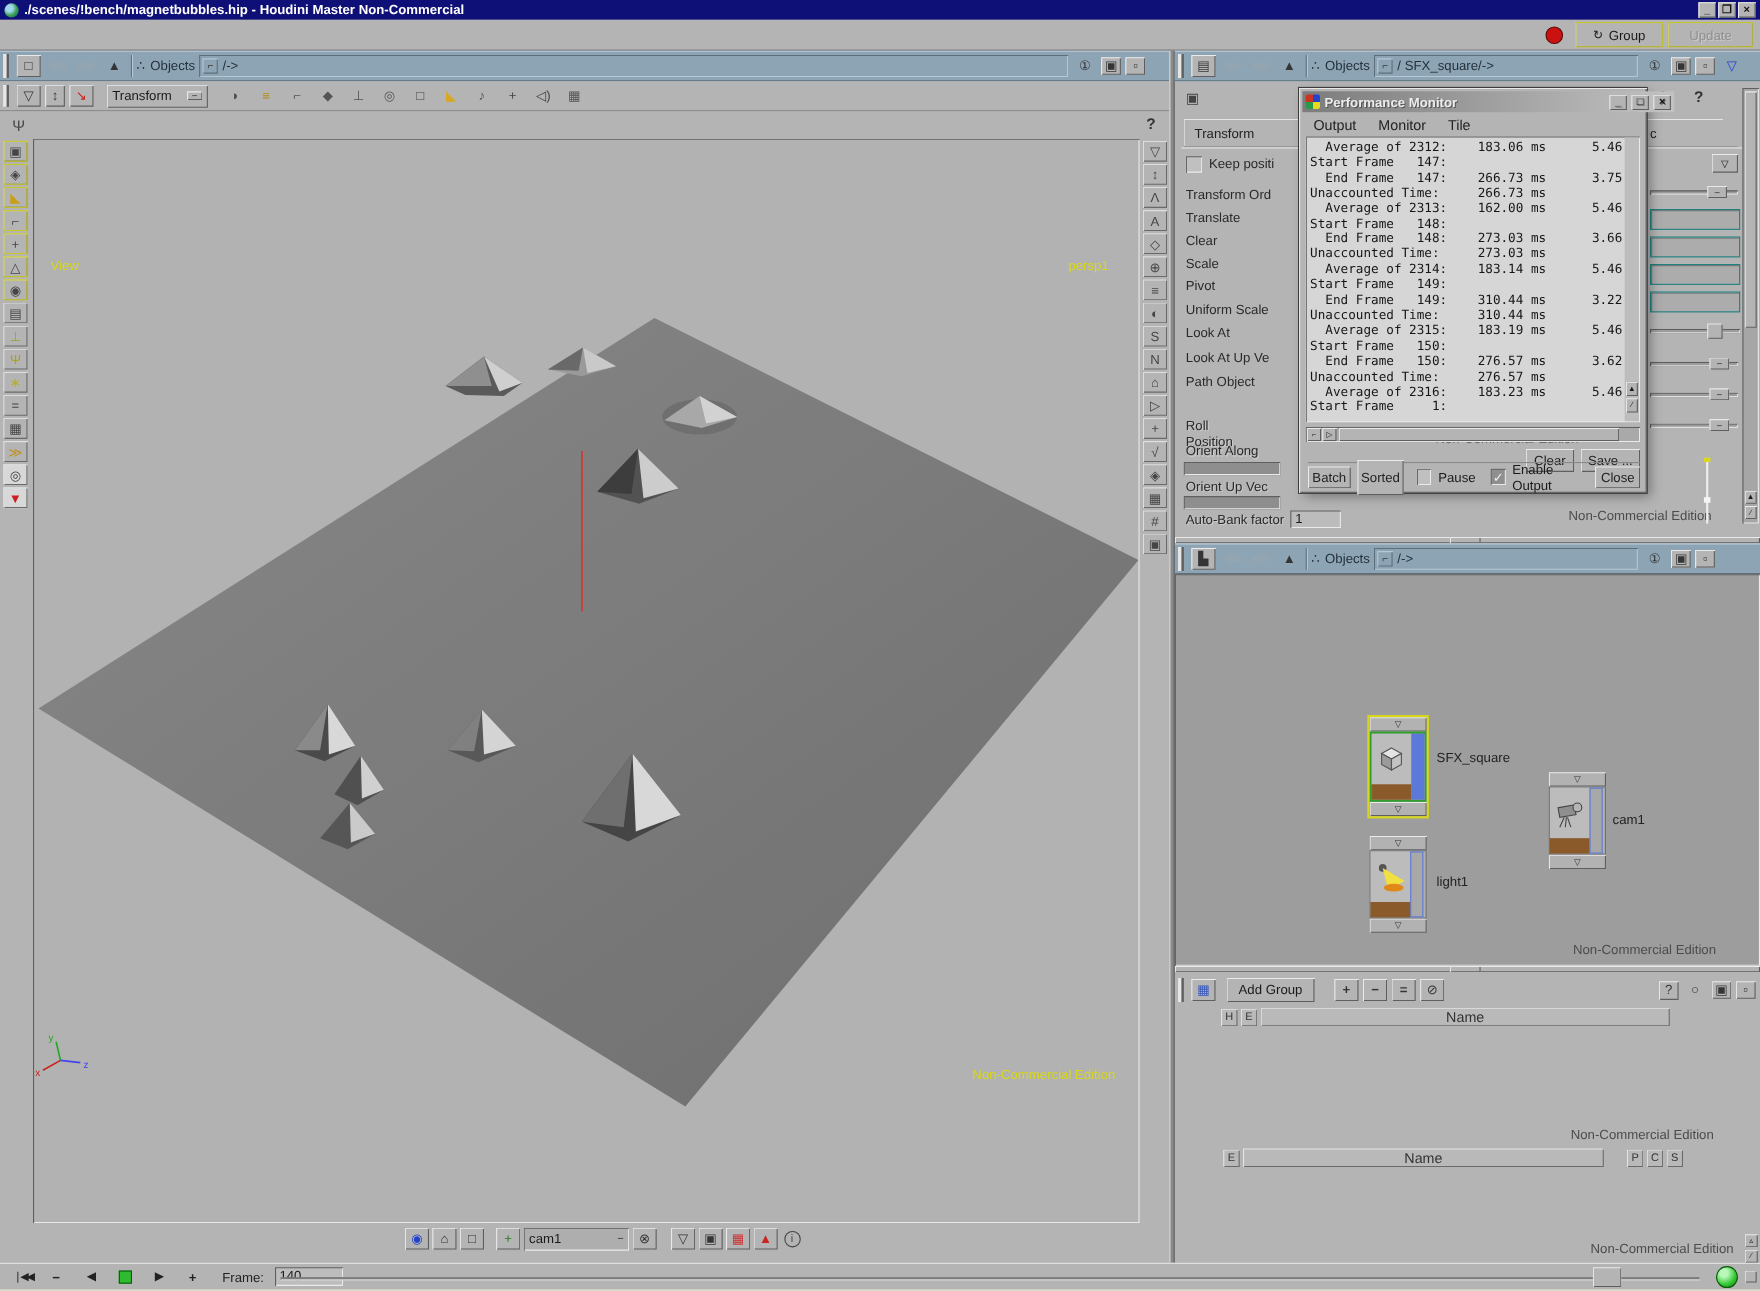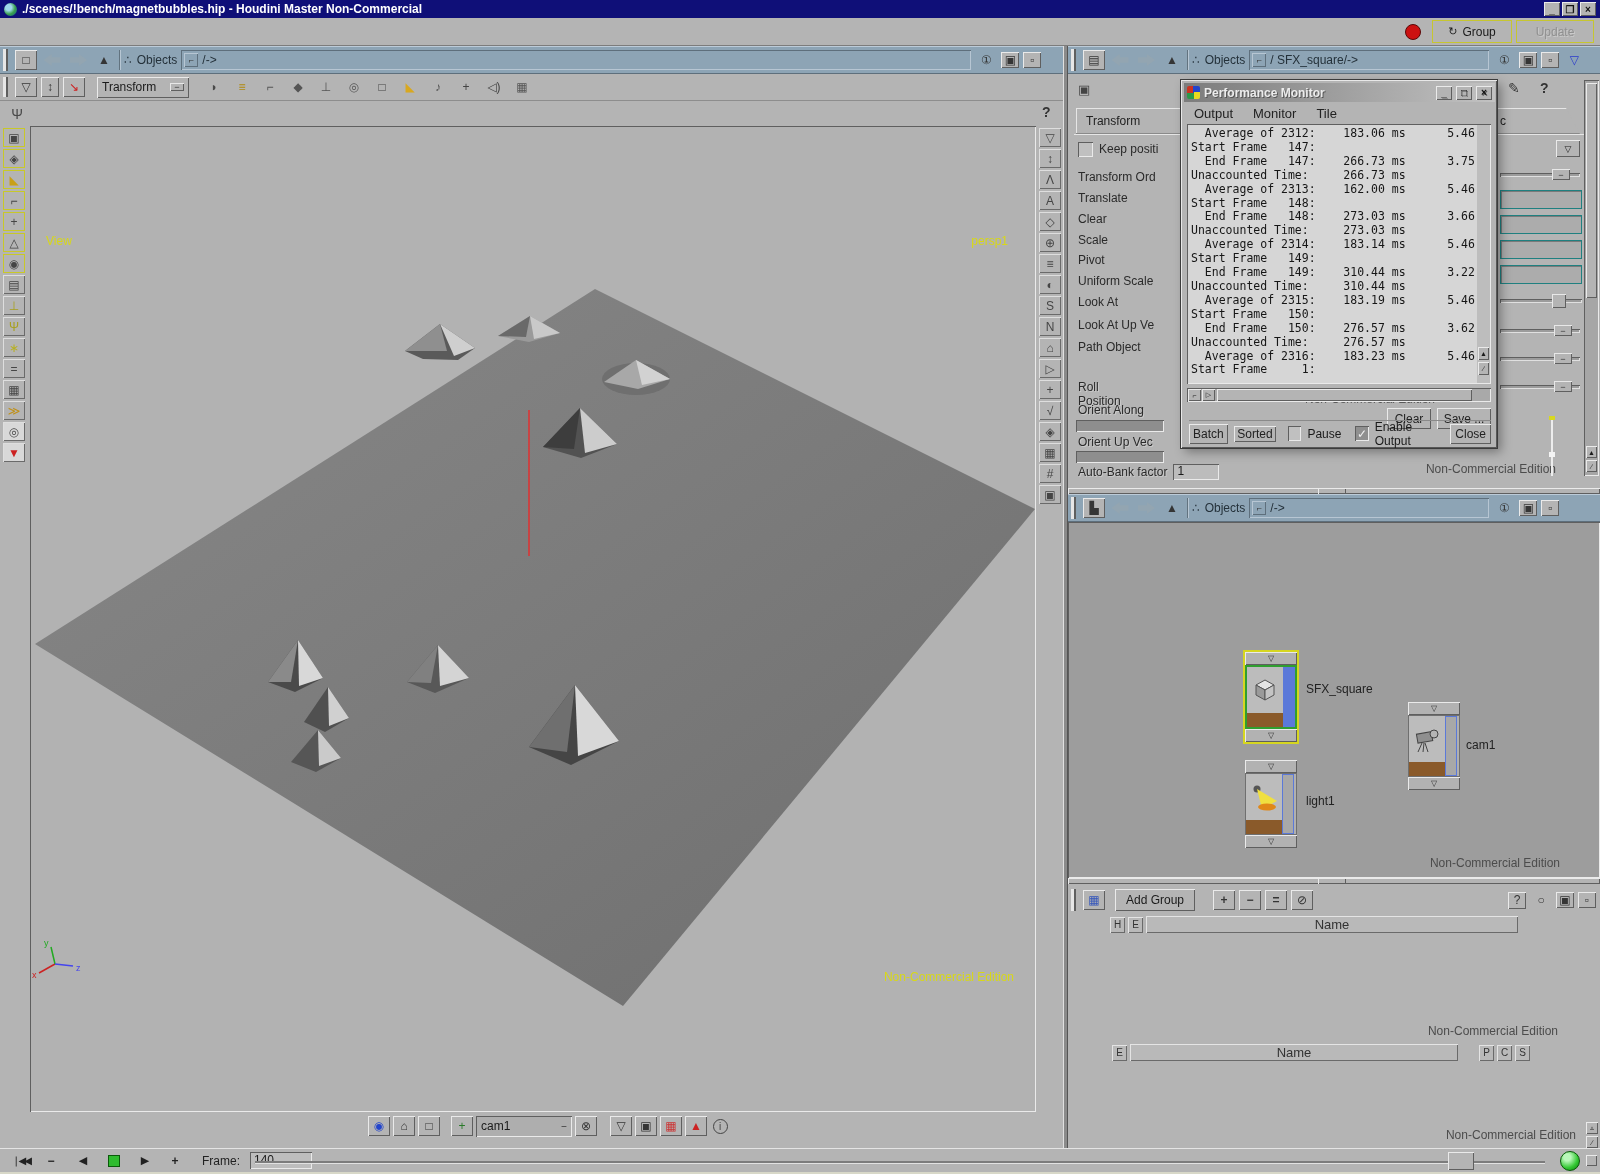--- a/index.html
+++ b/index.html
@@ -479,21 +479,21 @@
     <span class="btn colhdr smb" style="margin-left:18px">P</span>
     <span class="btn colhdr smb">C</span>
     <span class="btn colhdr smb">S</span>
   </div>
   <span class="abs wm" style="left:250px;top:244px;width:258px;text-align:right">Non-Commercial Edition</span>
   <span class="abs btn rz" style="left:518px;top:238px;width:12px;height:12px;font-size:7px">▵</span>
   <span class="abs btn rz" style="left:518px;top:252px;width:12px;height:12px;font-size:7px">∕</span>
 </div>
 
 <div class="abs dlg" style="left:1181px;top:80px;width:316px;height:368px;z-index:50">
-  <div class="abs flex dlgtitle" style="left:3px;top:3px;width:311px;height:19px;padding:0 3px;gap:4px">
+  <div class="abs flex dlgtitle" style="left:3px;top:3px;width:338px;height:19px;padding:0 3px;gap:4px">
     <span style="width:13px;height:13px;background:conic-gradient(#2244cc 0 25%,#e8d820 0 50%,#2a9a4a 0 75%,#cc3322 0);border-radius:2px"></span>
     <span>Performance Monitor</span>
     <span style="flex:1"></span>
     <span class="btn winbtn rz">_</span>
     <span class="btn winbtn rz">□</span>
     <span class="btn winbtn rz">×</span>
   </div>
   <div class="flex abs" style="left:3px;top:23px;height:20px">
 
   <span class="menuitem">Output</span>
@@ -537,21 +537,21 @@
       <span>Clear</span>
     </span>
   <span class="abs btn pushbtn" style="left:256px;top:328px;width:54px;height:21px">
       <span>Save ...</span>
     </span>
   <div class="abs" style="left:3px;top:336px;width:0;height:0"></div>
   <div class="abs flex" style="left:8px;top:340px;width:302px;height:24px;gap:6px;border-top:1px solid #8a8a8a;padding-top:2px">
     <span class="btn pushbtn" style="width:44px;height:20px">
         <span>Batch</span>
       </span>
-    <span class="btn pushbtn" style="width:48px;height:16px">
+    <span class="btn pushbtn" style="width:48px;height:32px">
         <span>Sorted</span>
       </span>
     <span class="cbx sk" style="margin-left:6px"></span>
     <span>Pause</span>
     <span class="cbx sk btn" style="margin-left:8px;background:#8f8f8f;color:#efefef;font-size:12px">✓</span>
     <span>Enable Output</span>
     <span class="btn pushbtn" style="width:46px;height:20px;margin-left:2px">
         <span>Close</span>
       </span>
   </div>

